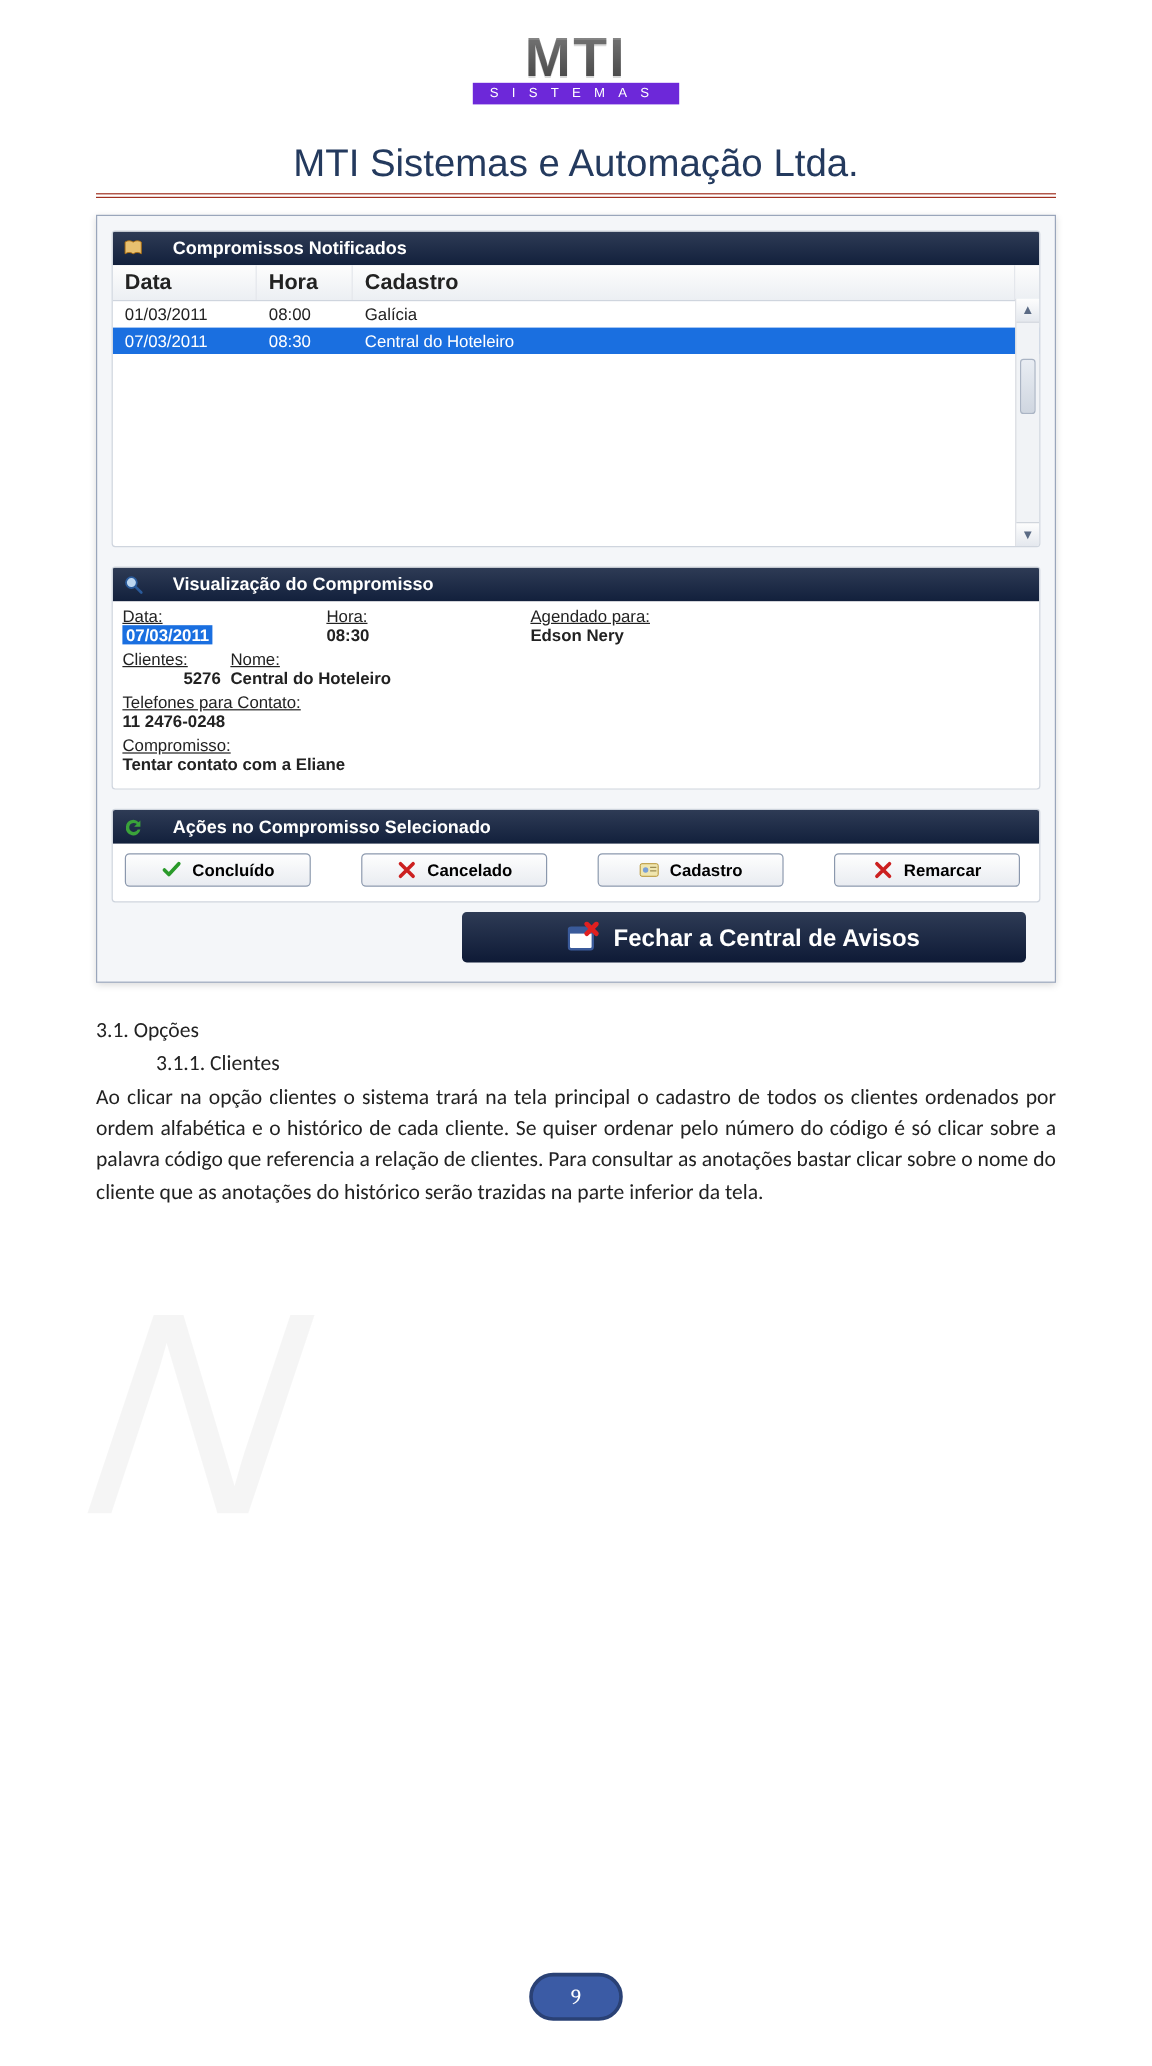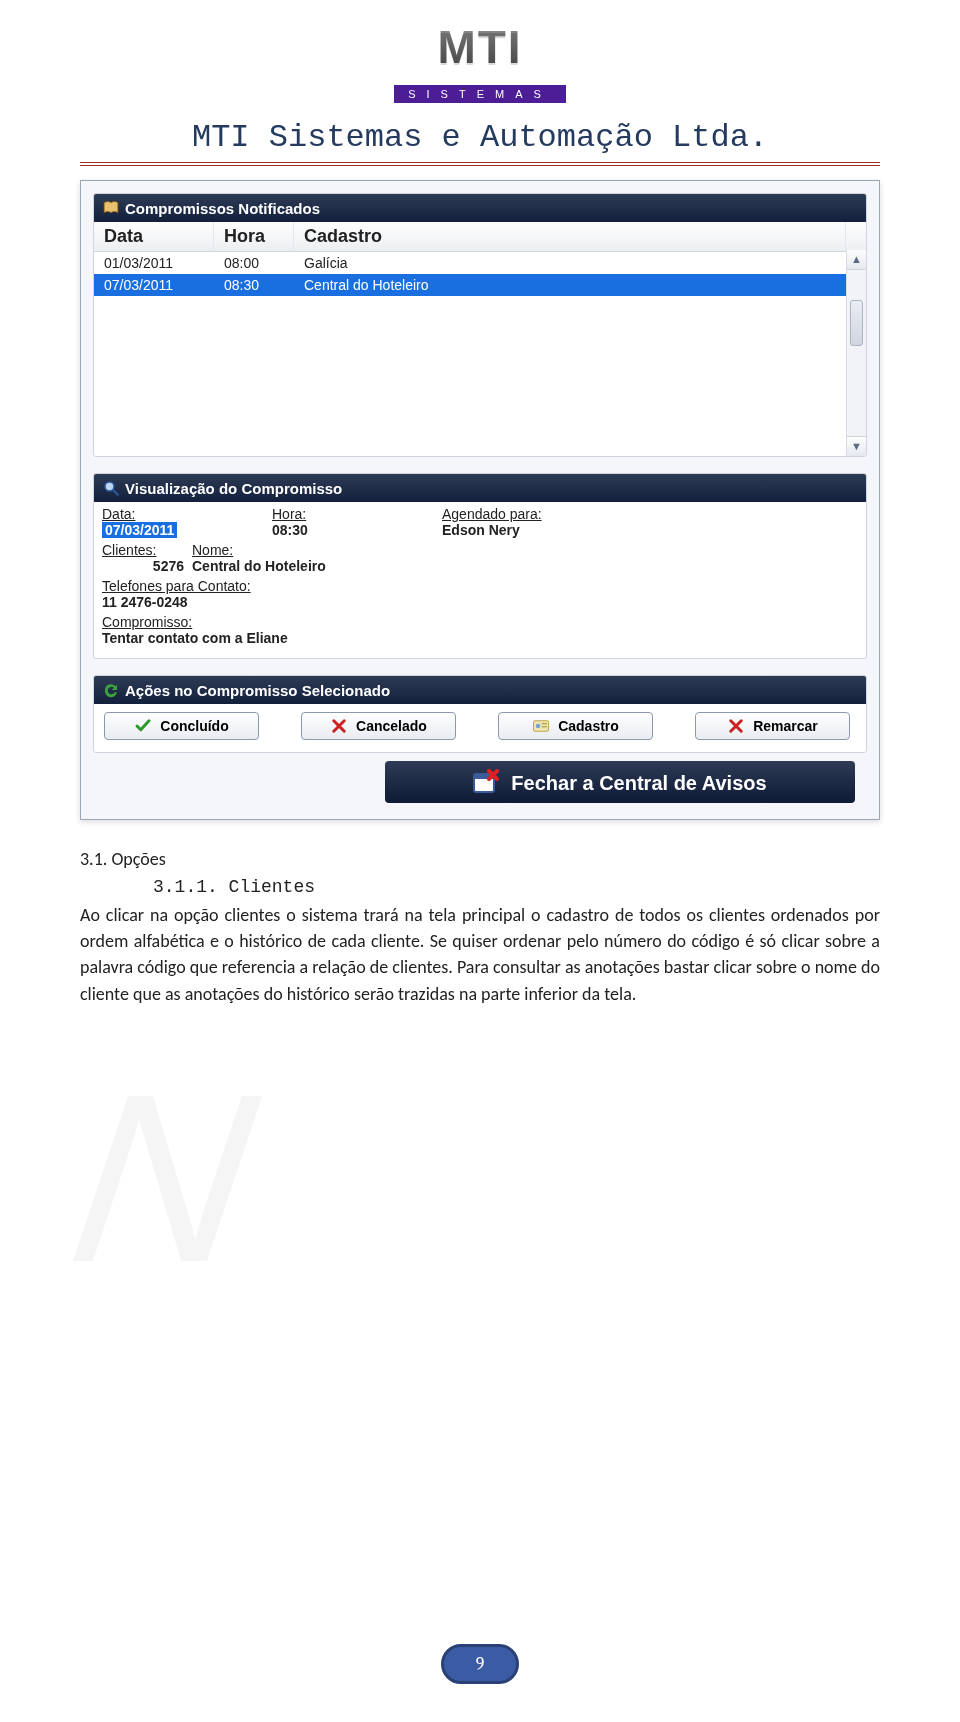--- a/index.html
+++ b/index.html
@@ -26,36 +26,36 @@
     color: #6b6b6b;
     letter-spacing: 2px;
     line-height: 0.85;
     background: linear-gradient(#8a8a8a, #555);
     -webkit-background-clip: text;
     background-clip: text;
     color: transparent;
     text-shadow: 0 2px 0 rgba(0,0,0,0.15);
   }
   .mti-sub-wrap {
-    background: #4c1d95;
+    background: #6d28d9;
     color: #fff;
     padding: 3px 14px;
     display: inline-block;
-    margin-top: 18px;
+    margin-top: 2px;
     font-size: 11px;
     letter-spacing: 11px;
     font-family: "Arial", sans-serif;
     text-align: right;
   }
   .doc-title {
     text-align: center;
-    font-family: Liberation Mono, monospace;
+    font-family: Liberation Sans, sans-serif;
     font-size: 32px;
     color: #243a5e;
-    margin-top: 16px;
+    margin-top: 31px;
     margin-bottom: 6px;
   }
   .red-rule {
     margin: 0 80px 14px 80px;
     border: none;
     border-top: 4px double #a03020;
     height: 4px;
   }
 
   
@@ -101,21 +101,21 @@
   }
   .panel-header {
     background: linear-gradient(#2e3b55, #12203c);
     color: #fff;
     font-family: Tahoma, Arial, sans-serif;
     font-size: 15px;
     font-weight: bold;
     display: flex;
     align-items: center;
     padding: 5px 8px;
-    gap: 5px;
+    gap: 24px;
   }
   .ph-icon { width: 18px; height: 18px; display: inline-flex; align-items:center; justify-content:center; font-size:14px; }
   .panel-header .ph-icon svg { width:18px; height:18px; }
 
   
   .table-wrap { position: relative; }
   .thead {
     display: grid;
     grid-template-columns: 120px 80px 1fr 20px;
     font-family: Tahoma, Arial, sans-serif;
@@ -203,21 +203,21 @@
   
   .body-text {
     margin: 26px 80px 0 80px;
     font-family: "Calibri", Arial, sans-serif;
     font-size: 18px;
     line-height: 1.45;
     color: #222;
     text-align: justify;
   }
   .body-text .num { margin-bottom: 2px; }
-  .body-text .indent { margin-left: 73px; margin-bottom: 2px; font-family: Liberation Mono, monospace; }
+  .body-text .indent { margin-left: 50px; margin-bottom: 2px; }
 
   
   .page-badge {
     position: absolute;
     left: 50%;
     bottom: 38px;
     transform: translateX(-50%);
     width: 78px; height: 40px;
     border-radius: 20px;
     background: #3b5ba5;

